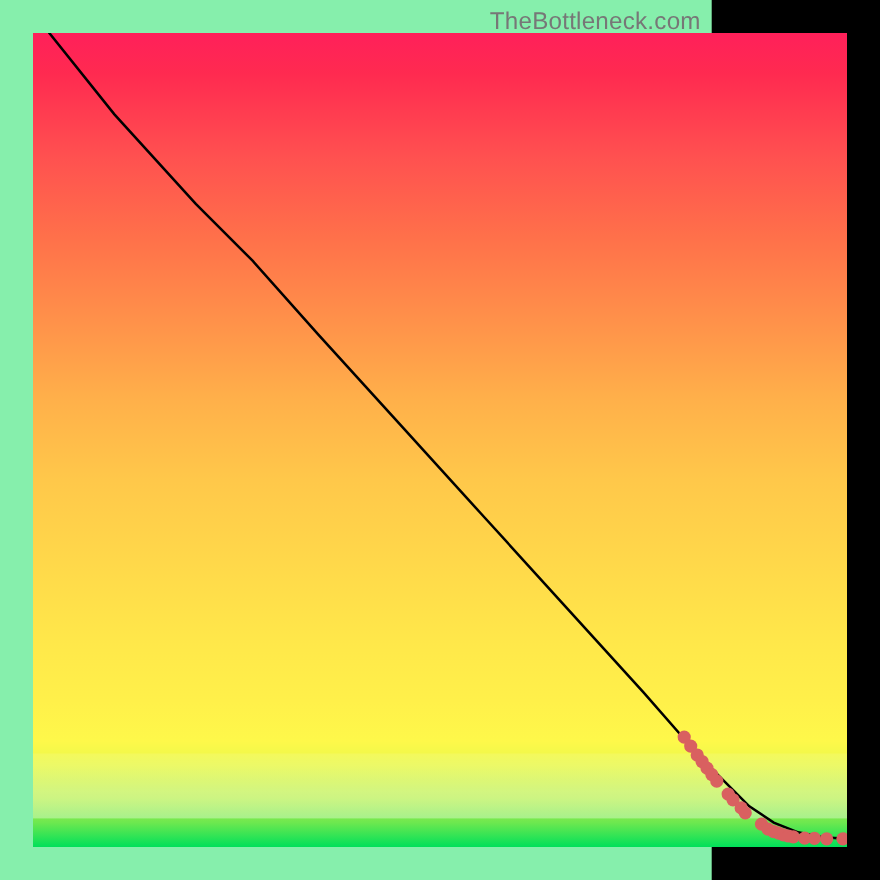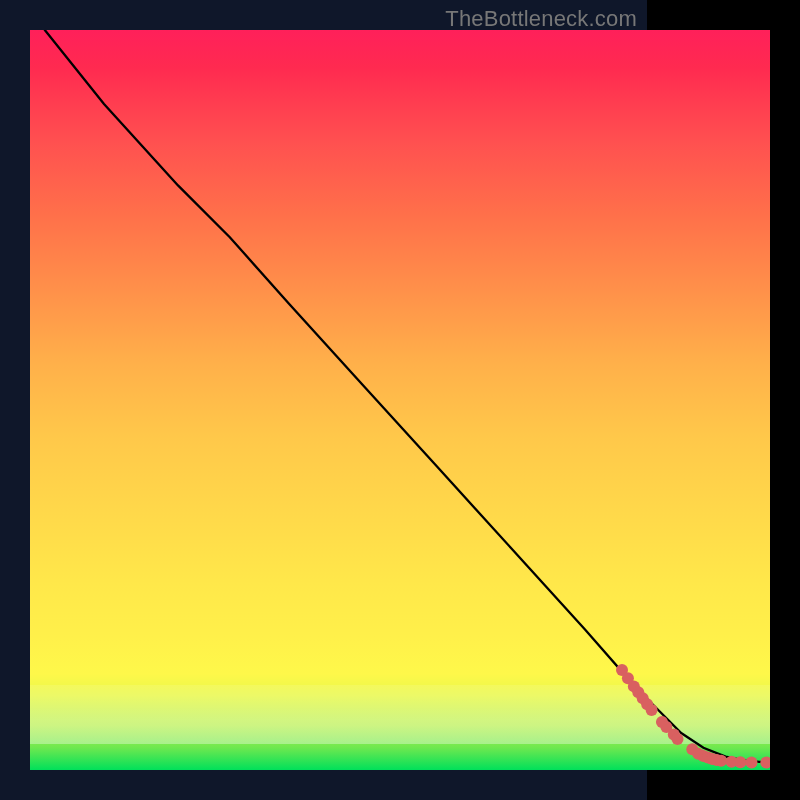--- a/index.html
+++ b/index.html
@@ -8,21 +8,21 @@
     width: 800px;
     height: 800px;
     background: #000;
     font-family: Arial, Helvetica, sans-serif;
     overflow: hidden;
   }
   .frame {
     position: relative;
     width: 647px;
     height: 800px;
-    background: #0f172a;
+    background: #86efac;
   }
   .plot {
     position: absolute;
     left: 30px;
     top: 30px;
     width: 740px;
     height: 740px;
     
     background: linear-gradient(
       to top,

